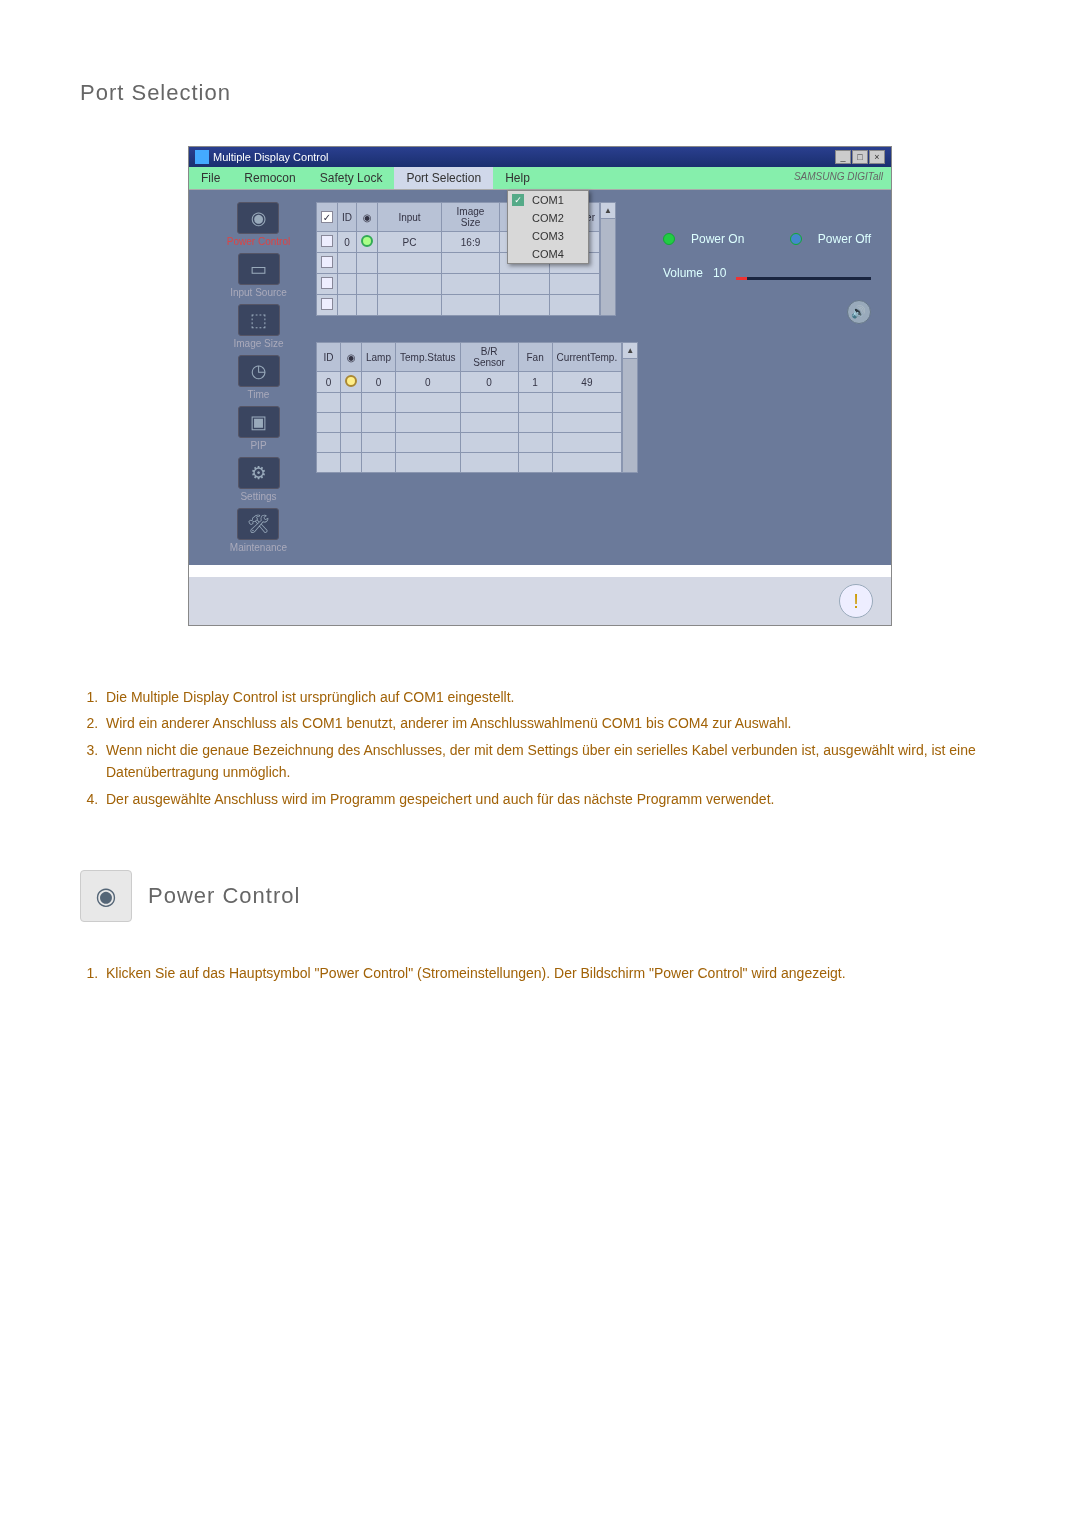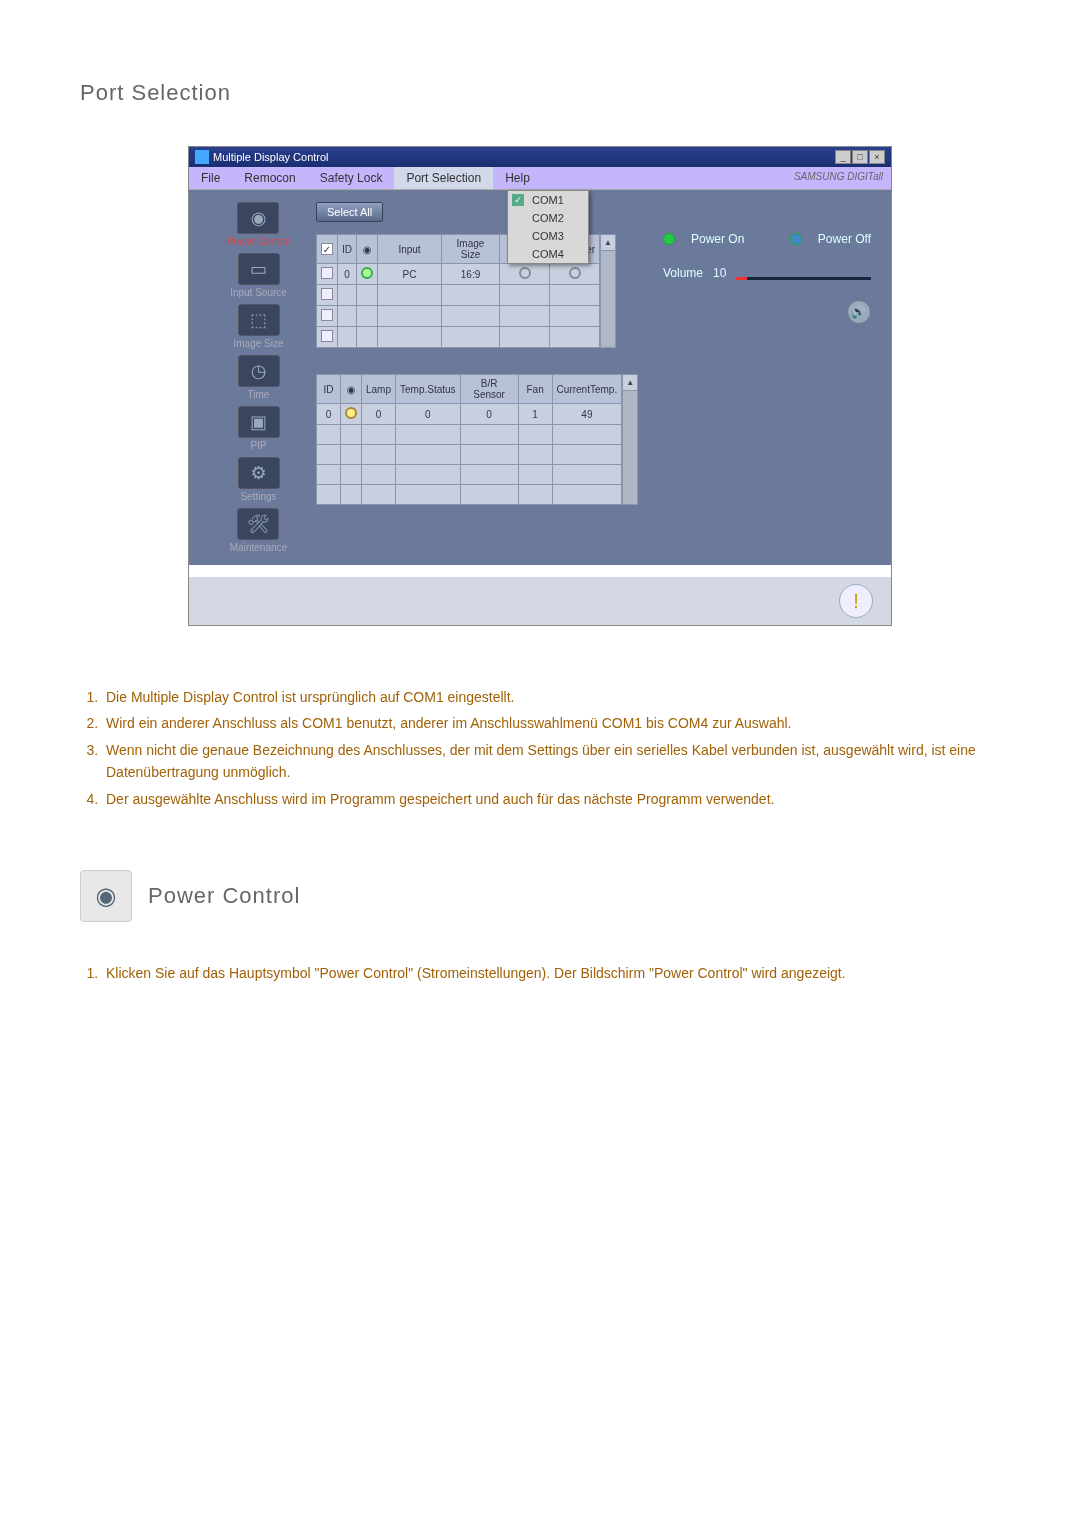--- a/index.html
+++ b/index.html
@@ -4,21 +4,21 @@
 <style>
 *{box-sizing:border-box;margin:0;padding:0}
 body{font-family:Arial,sans-serif;background:#fff;width:1080px;font-size:14px;color:#444;padding:80px}
 .sec-title{font-size:22px;color:#666;letter-spacing:1px;margin-bottom:40px;font-weight:400}
 .screenshot{width:704px;margin:0 auto 60px auto;border:1px solid #888}
 .titlebar{background:linear-gradient(#2a3f8f,#1a2f6f);color:#fff;font-size:11px;padding:3px 6px;display:flex;align-items:center;justify-content:space-between}
 .titlebar .left{display:flex;align-items:center;gap:4px}
 .titlebar .icon-sq{width:14px;height:14px;background:#4af;display:inline-block}
 .winbtns{display:flex;gap:1px}
 .winbtns span{width:16px;height:14px;background:#ccc;border:1px solid #888;display:inline-flex;align-items:center;justify-content:center;font-size:9px;color:#333}
-.menubar{background:#c4b5fd;display:flex;border-bottom:1px solid #aaa}
+.menubar{background:#86efac;display:flex;border-bottom:1px solid #aaa}
 .menubar .mi{padding:4px 12px;font-size:12px;color:#333}
 .menubar .mi.open{background:#d0d8ea}
 .menubar .brand{margin-left:auto;padding:4px 8px;font-size:10px;color:#666;font-style:italic}
 .port-dd{position:absolute;left:318px;top:23px;background:#d8d8d8;border:1px solid #888;font-size:11px;z-index:20;box-shadow:2px 2px 4px rgba(0,0,0,.4)}
 .port-dd .opt{padding:3px 24px 3px 24px;color:#333;position:relative}
 .port-dd .opt .chk{position:absolute;left:4px;top:3px;width:12px;height:12px;background:#5a8;font-size:9px;color:#fff;text-align:center;line-height:12px}
 .appbody{background:#6b7a9a;position:relative;padding:12px;display:flex;gap:0}
 .sidebar{width:115px;display:flex;flex-direction:column;align-items:center;gap:6px}
 .sb-item{display:flex;flex-direction:column;align-items:center;font-size:10px;color:#aab}
 .sb-item.active{color:#d44}
@@ -131,28 +131,20 @@
           </div>
         <div class="sb-item">
             <div class="ico">
               <span>🛠</span>
             </div>
             <span>Maintenance</span>
           </div>
       </div>
 
       <div class="mid">
-        <div class="toprow">
-          <button class="btn3d">Select All</button>
-          <div style="width:120px"></div>
-          <div class="busy">
-              <span class="dot"></span>
-              <span>Busy</span>
-            </div>
-        </div>
 
         <div class="tbl-wrap">
           <table class="grid">
             <tbody>
                 <tr>
               <th class="chk-col"><span class="cb" style="background:#fff">✓</span></th>
               <th>ID</th>
               <th>◉</th>
               <th style="width:64px">Input</th>
               <th style="width:58px">Image Size</th>

